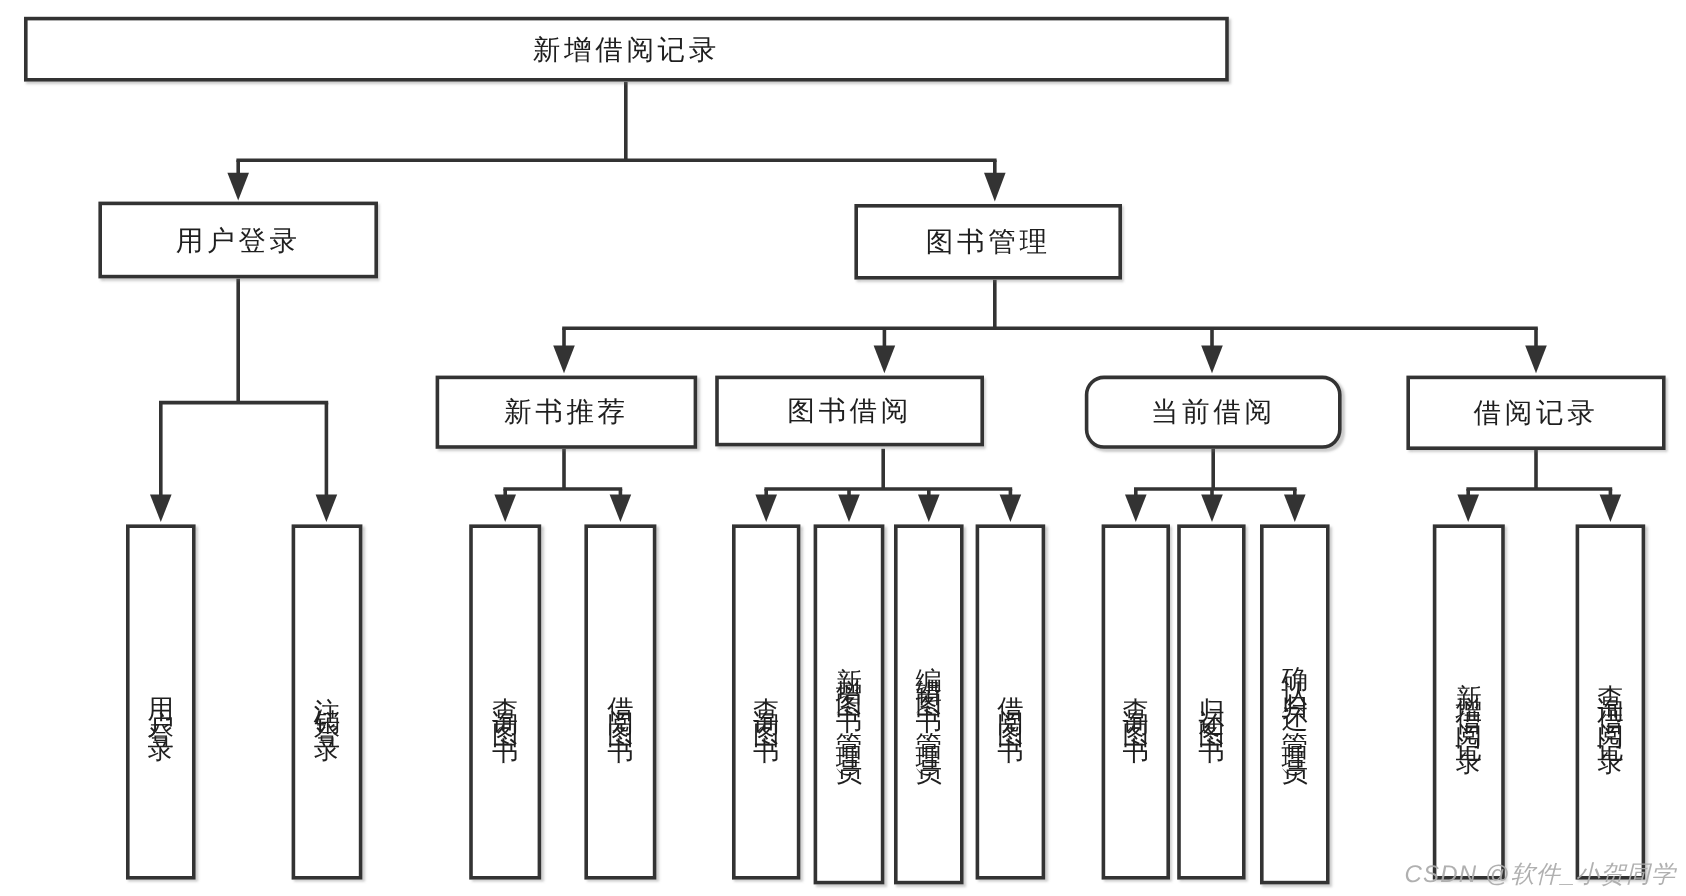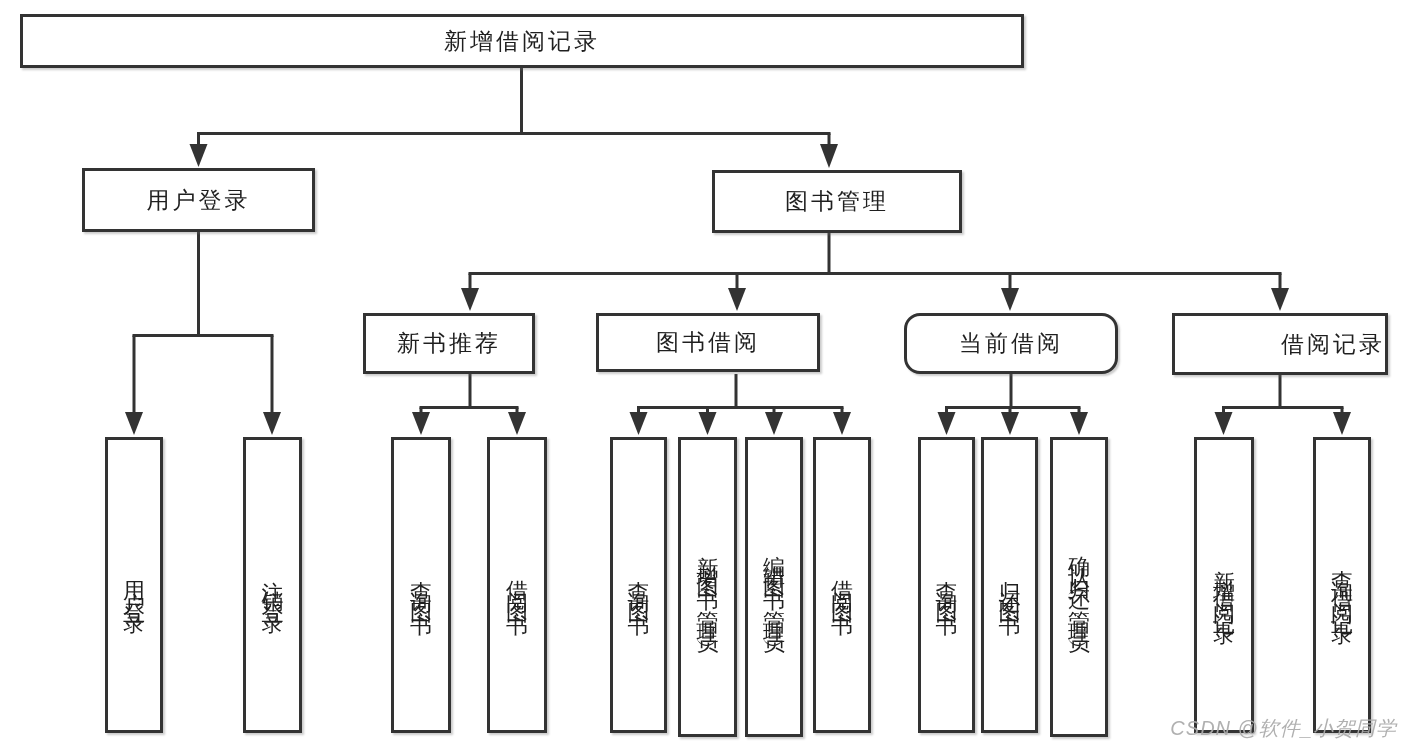--- a/index.html
+++ b/index.html
@@ -121,34 +121,34 @@
     </g>
   </svg>
 
   <div class="box root" style="left:20px;top:14px;width:1004px;height:54px;">
     <span class="hlabel">新增借阅记录</span>
   </div>
 
   <div class="box" style="left:82px;top:168px;width:233px;height:64px;">
     <span class="hlabel">用户登录</span>
   </div>
-  <div class="box" style="left:712px;top:170px;width:250px;height:63px;">
+  <div class="box" style="left:712px;top:170px;width:223px;height:63px;">
     <span class="hlabel">图书管理</span>
   </div>
 
-  <div class="box" style="left:363px;top:313px;width:172px;height:61px;">
+  <div class="box" style="left:363px;top:313px;width:218px;height:61px;">
     <span class="hlabel">新书推荐</span>
   </div>
   <div class="box" style="left:596px;top:313px;width:224px;height:59px;">
     <span class="hlabel">图书借阅</span>
   </div>
   <div class="box" style="left:904px;top:313px;width:214px;height:61px;border-radius:16px;">
     <span class="hlabel">当前借阅</span>
   </div>
-  <div class="box" style="left:1172px;top:313px;width:216px;height:62px;justify-content:flex-end;">
+  <div class="box" style="left:1172px;top:313px;width:216px;height:62px;">
     <span class="hlabel">借阅记录</span>
   </div>
 
   <div class="box leaf" style="left:105px;top:437px;width:58px;height:296px;">
     <span class="vtext">用户登录</span>
   </div>
   <div class="box leaf" style="left:243px;top:437px;width:59px;height:296px;">
     <span class="vtext">注销登录</span>
   </div>
 

